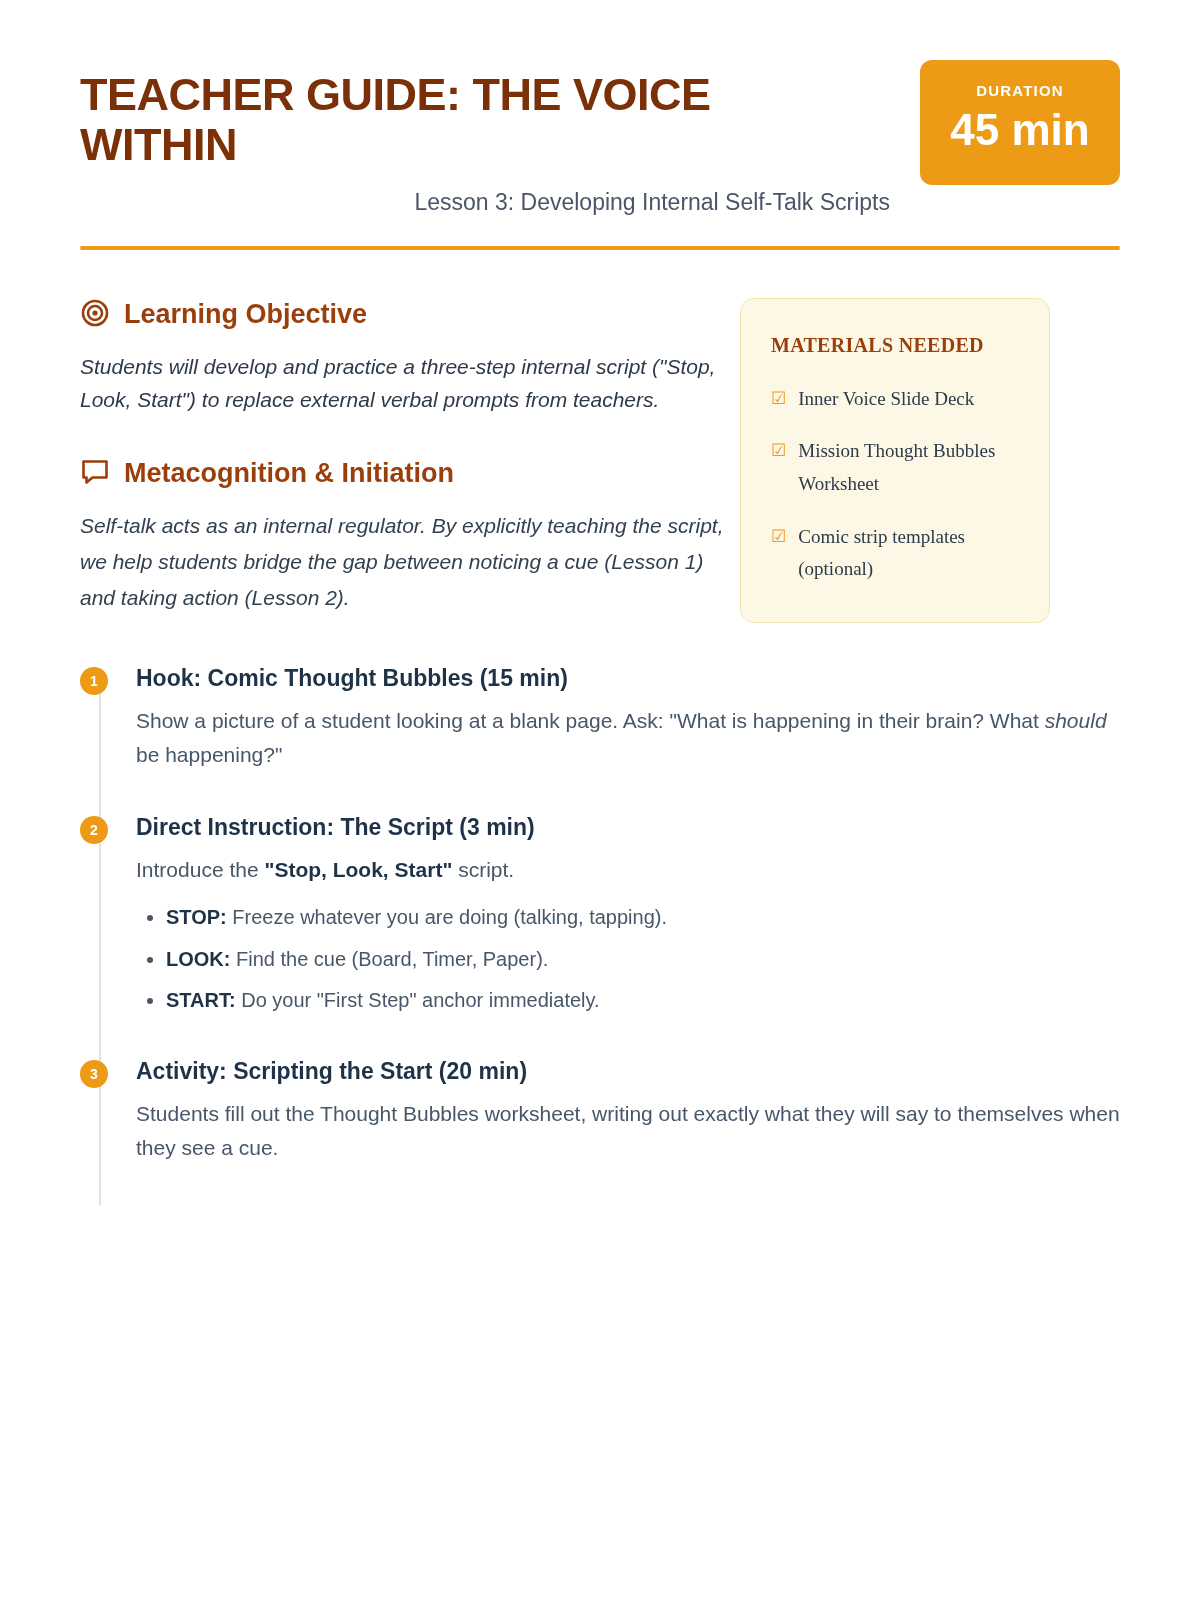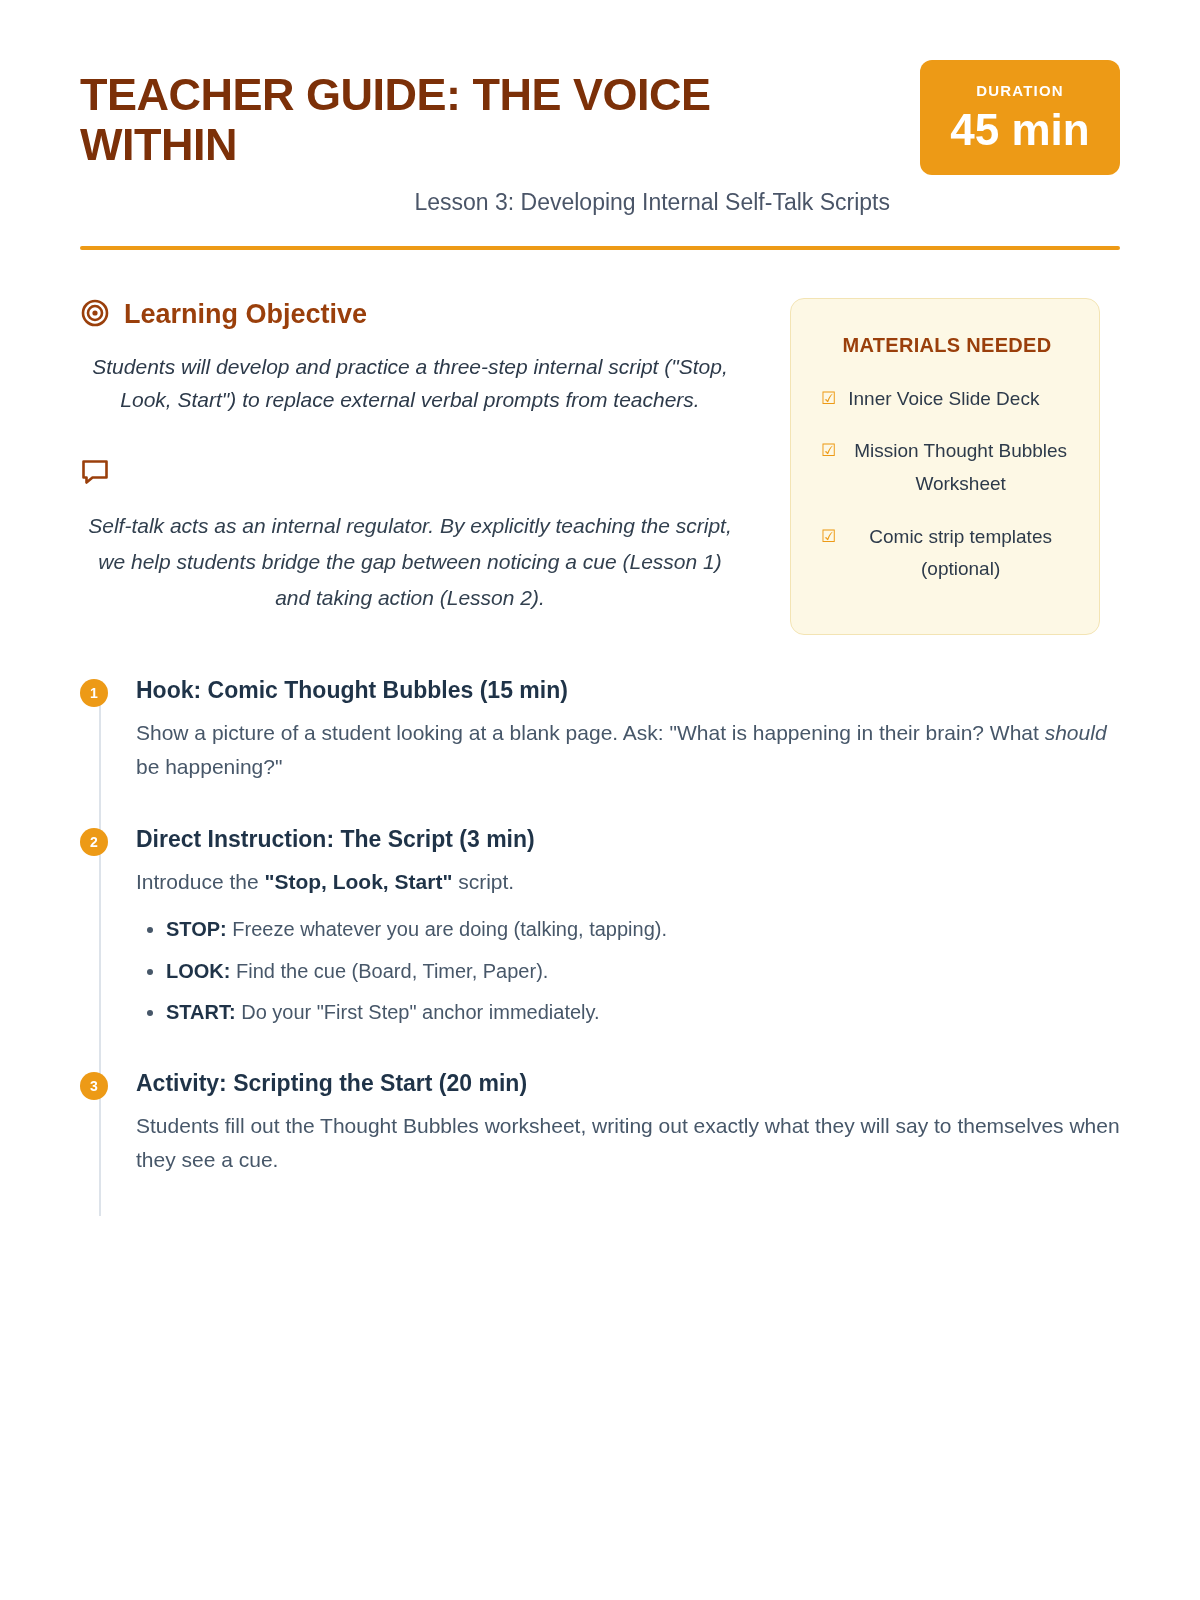--- a/index.html
+++ b/index.html
@@ -38,21 +38,21 @@
     font-size: 23px;
     color: #4a5568;
     font-weight: 400;
     text-align: right;
   }
   .duration-badge {
     background: #ed9a16;
     border-radius: 12px;
     color: #ffffff;
     width: 200px;
-    padding: 22px 10px 20px 10px;
+    padding: 22px 10px 30px 10px;
     text-align: center;
     flex: none;
   }
   .duration-label {
     font-size: 15px;
     letter-spacing: 1.2px;
     font-weight: bold;
     text-transform: uppercase;
   }
   .duration-value {
@@ -63,23 +63,21 @@
   .header-rule {
     margin-top: 30px;
     height: 4px;
     background: #ed9a16;
     border-radius: 2px;
   }
 
   
   .body-grid {
     display: flex;
-    gap: 50px;
     margin-top: 48px;
-    text-align: center;
   }
   .body-main { width: 660px; }
   .body-side { width: 310px; }
 
   .section-head {
     display: flex;
     align-items: center;
     gap: 14px;
     color: #9a3f0b;
   }
@@ -101,21 +99,22 @@
     color: #32404f;
     line-height: 1.72;
   }
   .section-gap { height: 40px; }
 
   
   .materials-card {
     background: #fdf8e5;
     border: 1px solid #f3e4b4;
     border-radius: 14px;
-    padding: 30px 26px 48px 30px;
+    padding: 30px 26px 36px 30px;
+    font-family: Liberation Serif, serif;
   }
   .materials-title {
     font-size: 20px;
     font-weight: bold;
     color: #9a3f0b;
     letter-spacing: 0.3px;
     line-height: 1.6;
     text-transform: uppercase;
   }
   .materials-list { margin-top: 22px; list-style: none; }
@@ -237,20 +236,21 @@
       <p class="section-body">Students will develop and practice a three-step internal script ("Stop, Look, Start") to replace external verbal prompts from teachers.</p>
 
       <div class="section-gap"></div>
 
       <div class="section-head">
         <span class="icon">
           <svg width="30" height="30" viewBox="0 0 30 30">
             <path d="M3.5 5.5h23v16h-14l-6 5v-5h-3z" fill="none" stroke="#9a3f0b" stroke-width="2.6" stroke-linejoin="round"></path>
           </svg>
         </span>
+        <span class="title">Metacognition &amp; Initiation</span>
       </div>
       <p class="section-body italic">Self-talk acts as an internal regulator. By explicitly teaching the script, we help students bridge the gap between noticing a cue (Lesson 1) and taking action (Lesson 2).</p>
 
     </div>
 
     <div class="body-side">
       <div class="materials-card">
         <div class="materials-title">MATERIALS NEEDED</div>
         <ul class="materials-list" id="materials-list">
             <li>

